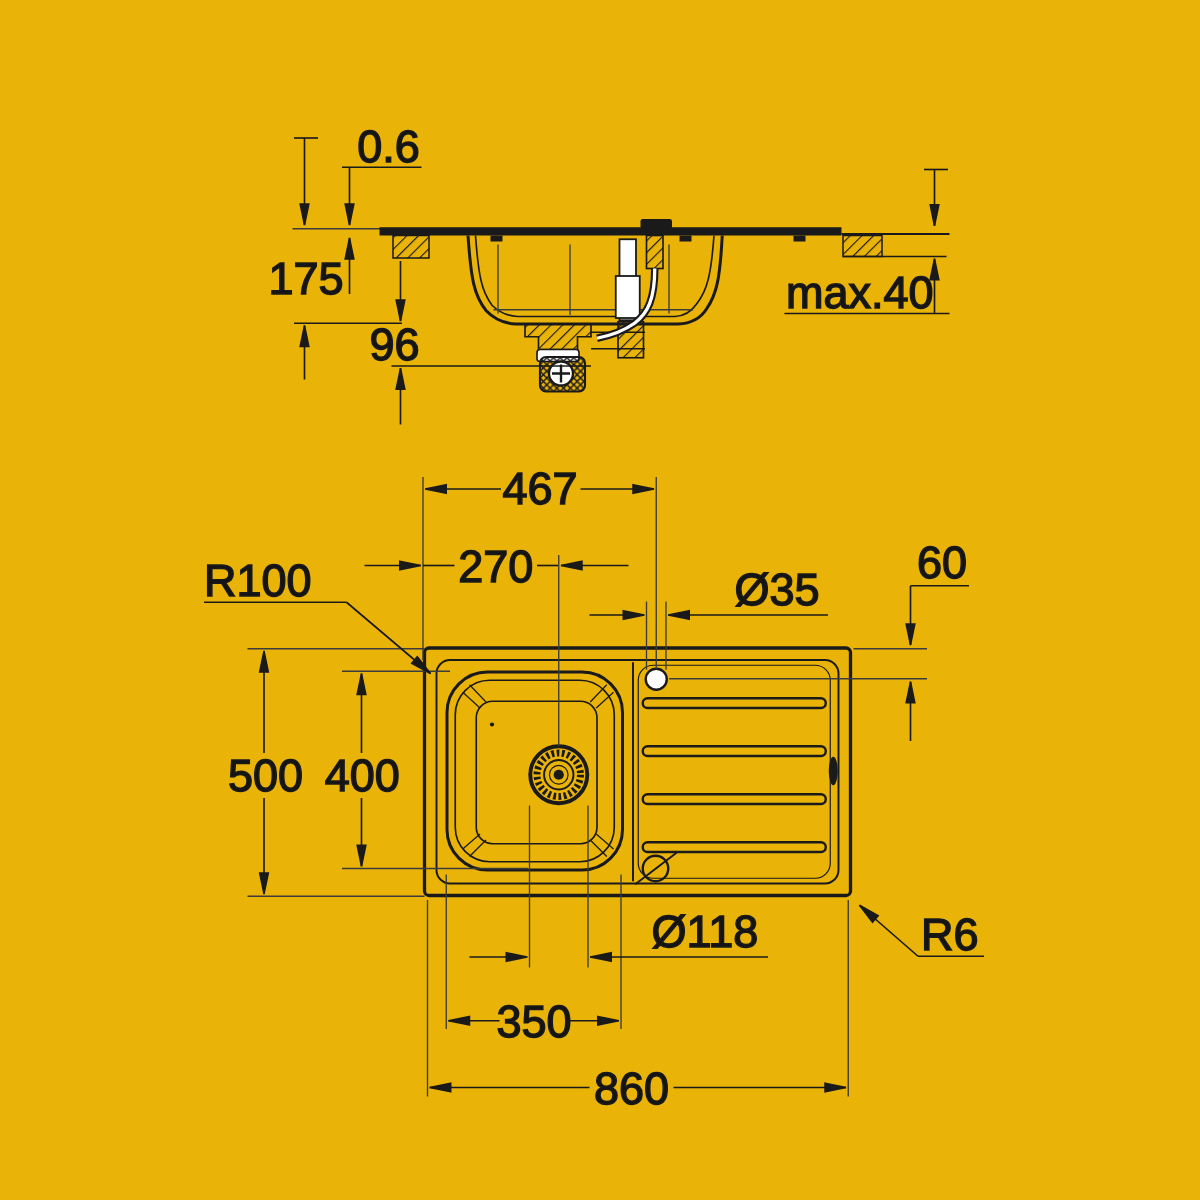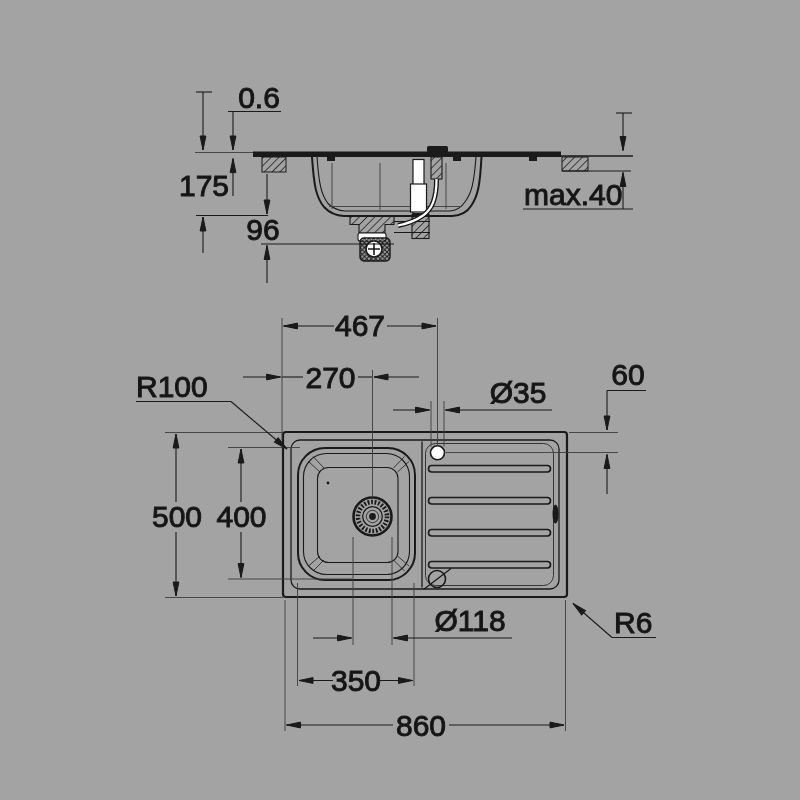--- a/index.html
+++ b/index.html
@@ -1,16 +1,16 @@
 <!DOCTYPE html>
 <html><head>
 <meta charset="utf-8">
 <style>
   html,body{margin:0;padding:0;background:#ffffff;}
-  .page{width:800px;height:800px;background:#a3a3a3;position:relative;overflow:hidden;}
+  .page{width:800px;height:800px;background:#eab308;position:relative;overflow:hidden;}
   svg{display:block;}
   .ln{fill:none;stroke:#1a1a1a;stroke-linecap:butt;stroke-linejoin:round;}
   .w26{stroke-width:2.6;}
   .w22{stroke-width:2.2;}
   .w2{stroke-width:2;}
   .w16{stroke-width:1.6;}
   .w13{stroke-width:1.3;}
   .w11{stroke-width:1.1;}
   .w08{stroke-width:0.8;}
   .thin{fill:none;stroke:#3c3c3c;stroke-width:0.9;}

